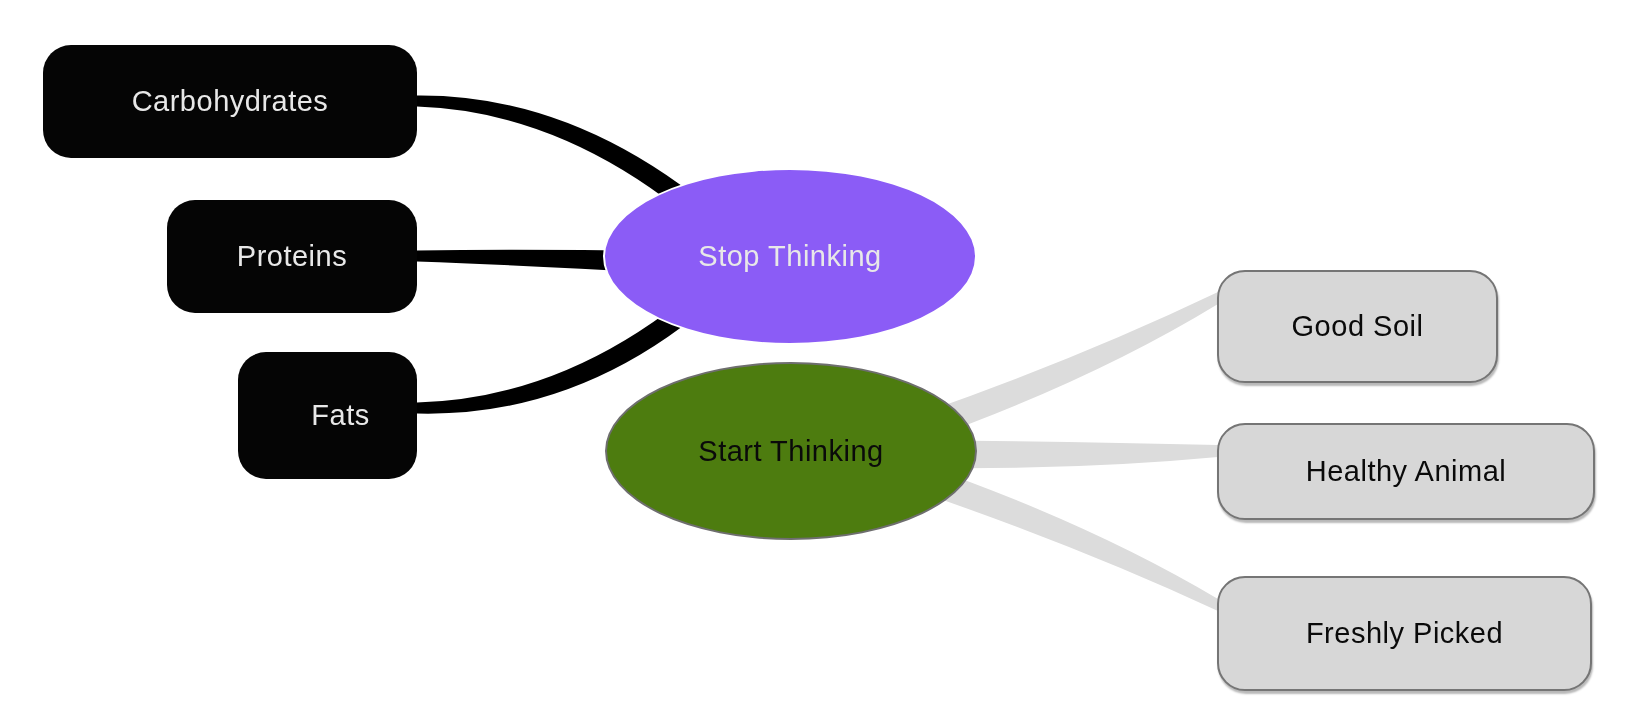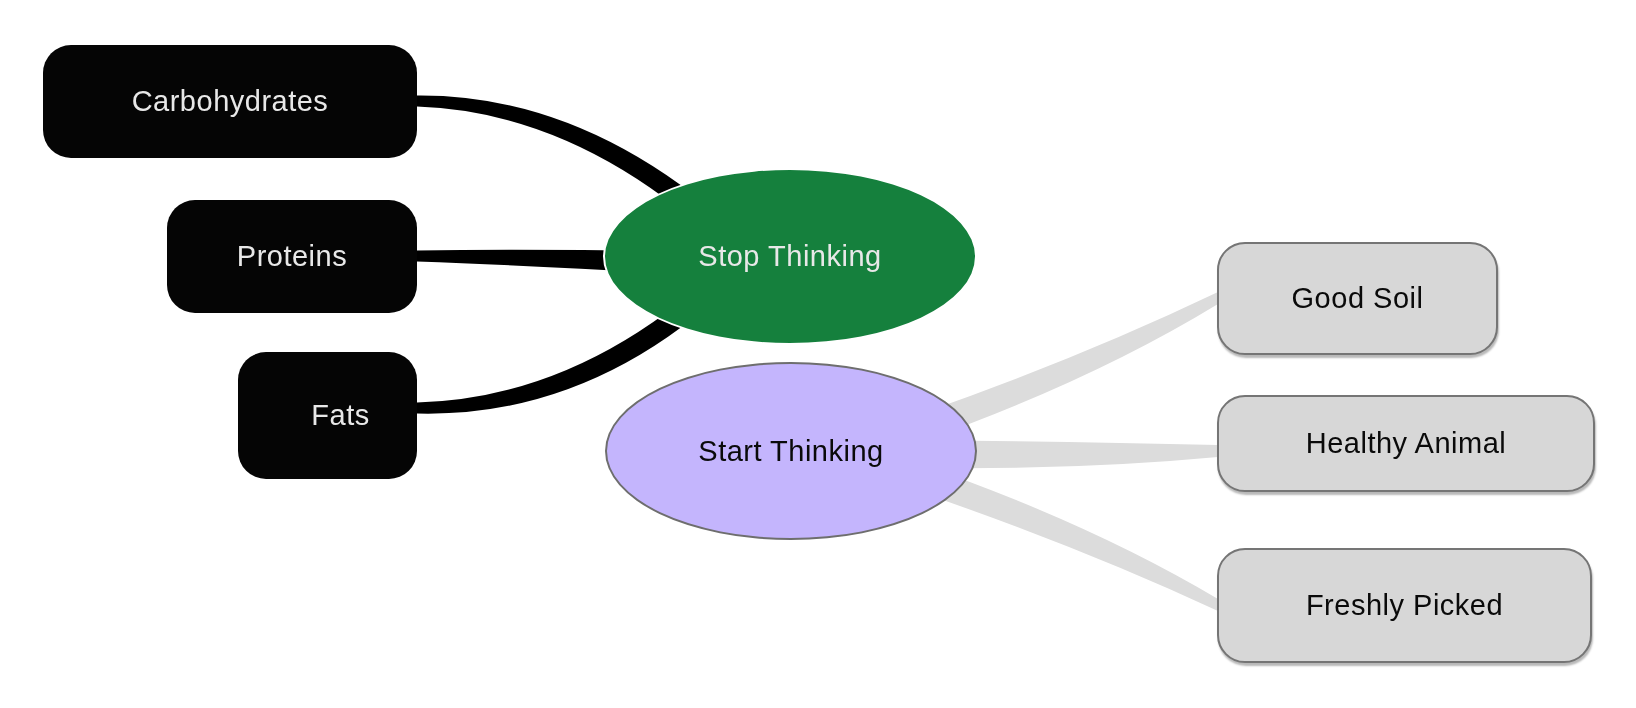--- a/index.html
+++ b/index.html
@@ -41,29 +41,30 @@
     background: #050505;
     color: #e8e8e8;
     border-radius: 28px;
   }
   .node-gray-box {
     background: #d7d7d7;
     color: #0a0a0a;
     border: 2px solid #757575;
     border-radius: 28px;
     box-shadow: 1px 3px 2px rgba(0,0,0,0.28);
+    margin-top: 28px;
   }
   .node-black-ellipse {
-    background: #15803d;
+    background: #8b5cf6;
     color: #e8e8e8;
     border: 2px solid #ffffff;
     border-radius: 50%;
   }
   .node-gray-ellipse {
-    background: #c4b5fd;
+    background: #4d7c0f;
     color: #0a0a0a;
     border: 2px solid #6e6e6e;
     border-radius: 50%;
   }
   
   #node-carbohydrates  { left: 43px;   top: 45px;  width: 374px; height: 113px; }
   #node-proteins       { left: 167px;  top: 200px; width: 250px; height: 113px; }
   #node-fats           { left: 238px;  top: 352px; width: 179px; height: 127px; padding-left: 26px; }
   #node-stop-thinking  { left: 603px;  top: 168px; width: 374px; height: 177px; }
   #node-start-thinking { left: 605px;  top: 362px; width: 372px; height: 178px; }

